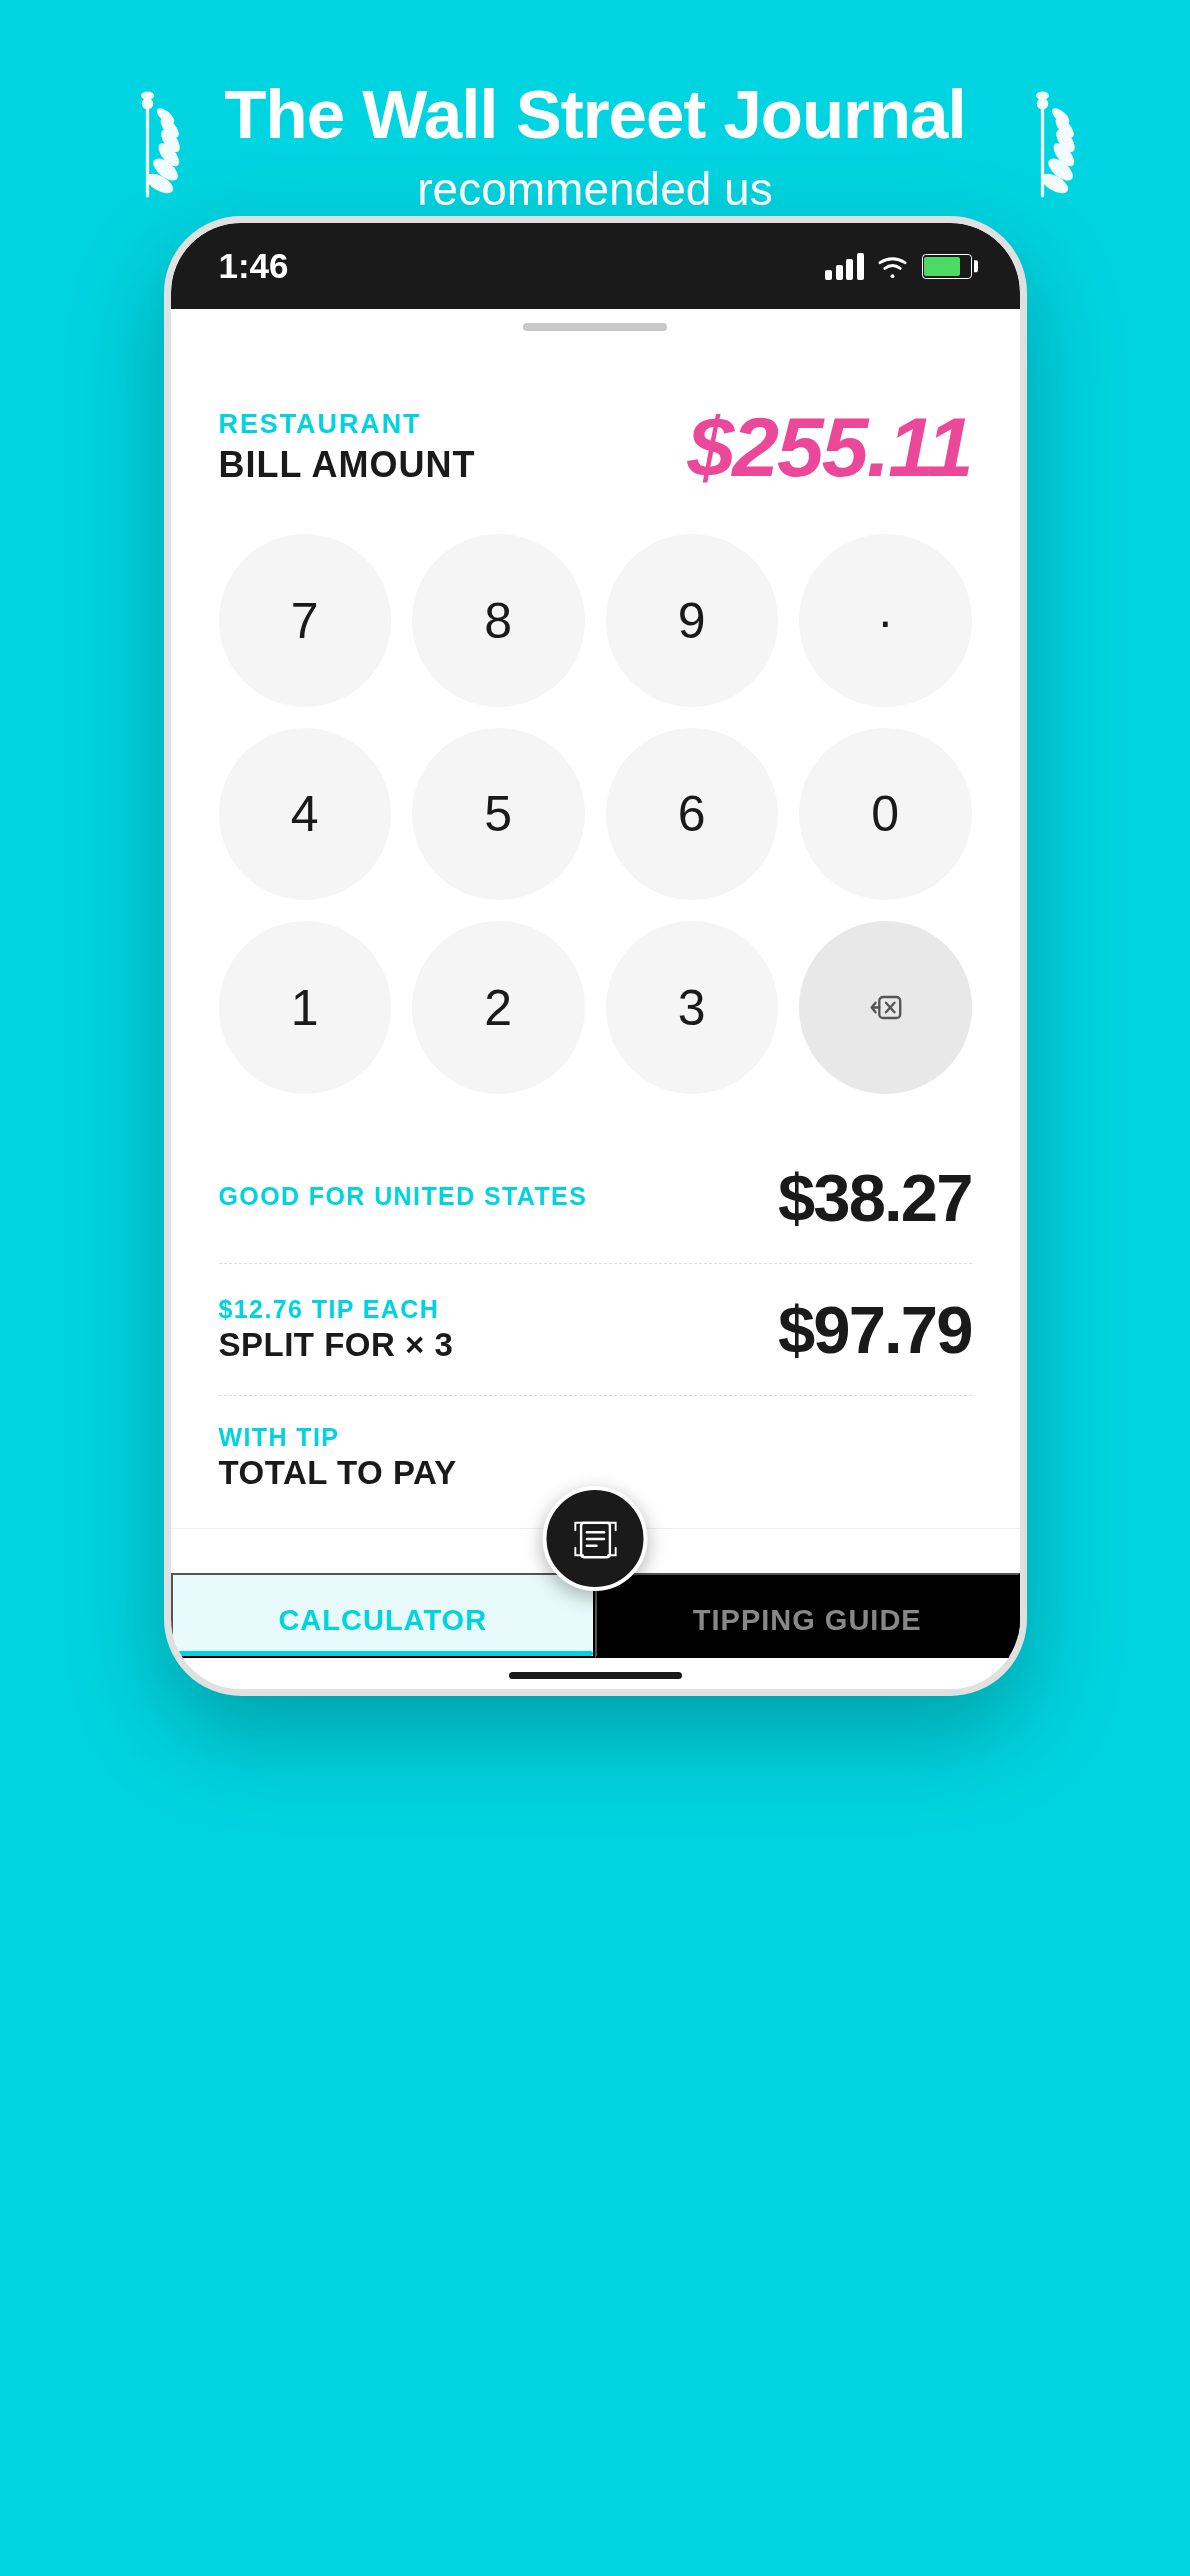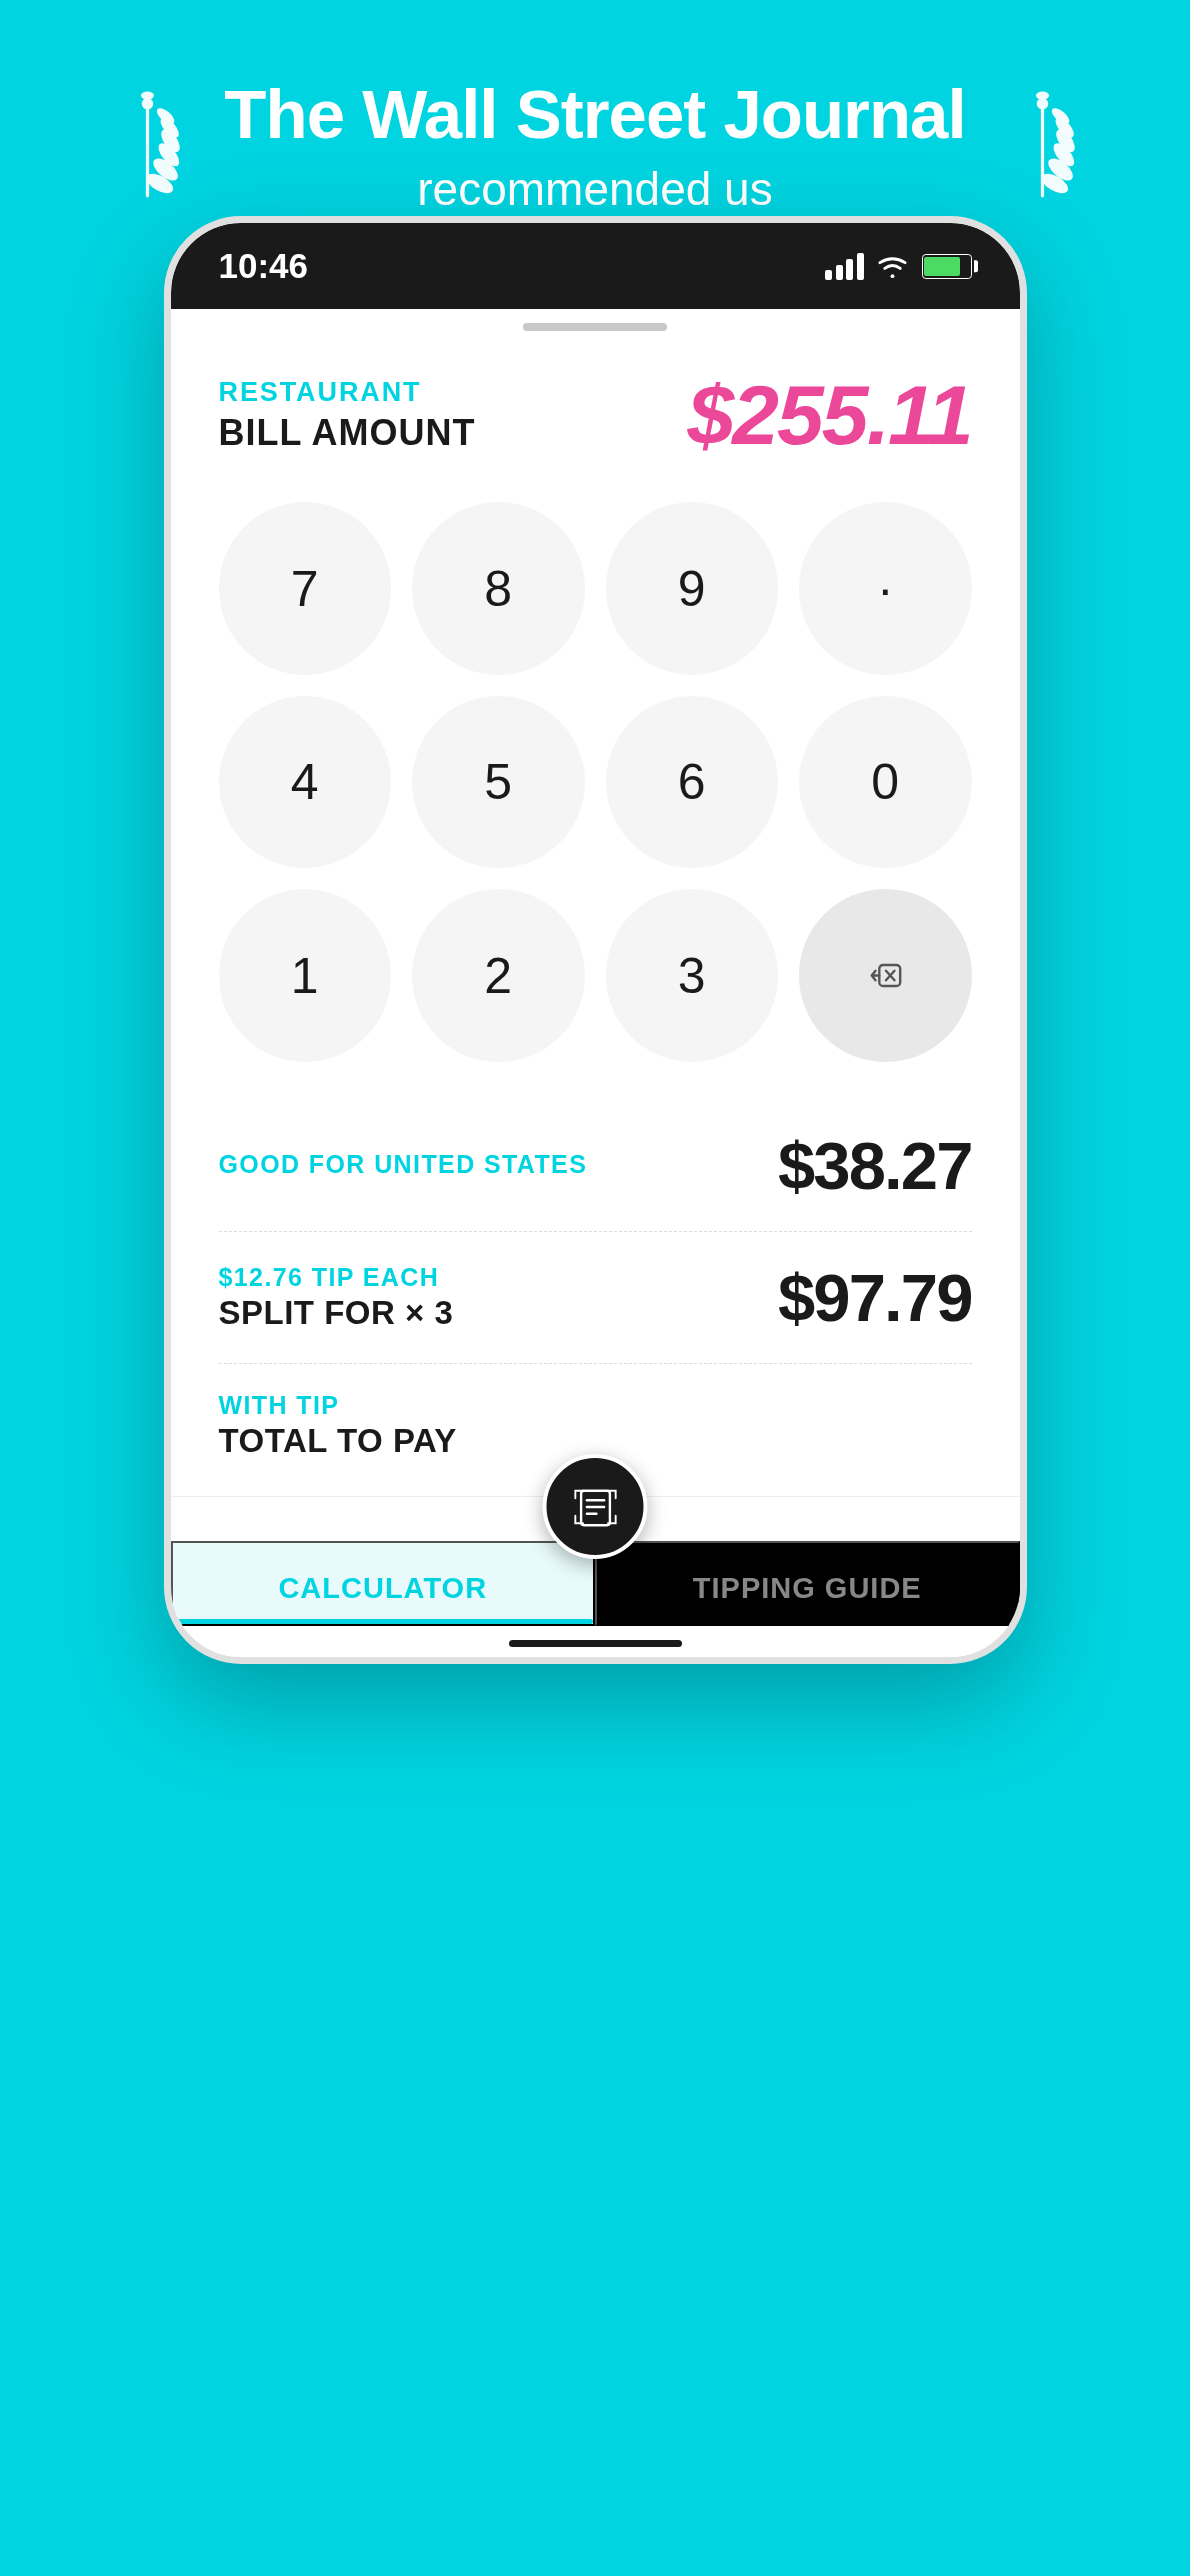--- a/index.html
+++ b/index.html
@@ -160,20 +160,21 @@
       background: white;
       padding: 29px 48px 0;
     }
 
     
     .bill-section {
       display: flex;
       justify-content: space-between;
       align-items: center;
       margin-bottom: 38px;
+      margin-top: 32px;
     }
 
     .bill-label-group {
       display: flex;
       flex-direction: column;
     }
 
     .section-tag {
       color: #00D4E0;
       font-size: 27px;
@@ -395,21 +396,21 @@
 
       <circle cx="60" cy="18" r="7" fill="white"></circle>
       <ellipse cx="60" cy="8" rx="8" ry="5" fill="white"></ellipse>
     </svg>
   </div>
 </div>
 
 <div class="phone-mockup">
 
   <div class="status-bar">
-    <span class="status-time">10:46</span>
+    <span class="status-time">1:46</span>
     <div class="status-icons">
 
       <div class="signal-bars">
         <div class="signal-bar" style="height:9.6px"></div>
         <div class="signal-bar" style="height:15.3px"></div>
         <div class="signal-bar" style="height:21px"></div>
         <div class="signal-bar" style="height:27px"></div>
       </div>
 
       <svg width="35" height="27" viewBox="0 0 36 28" fill="white">

